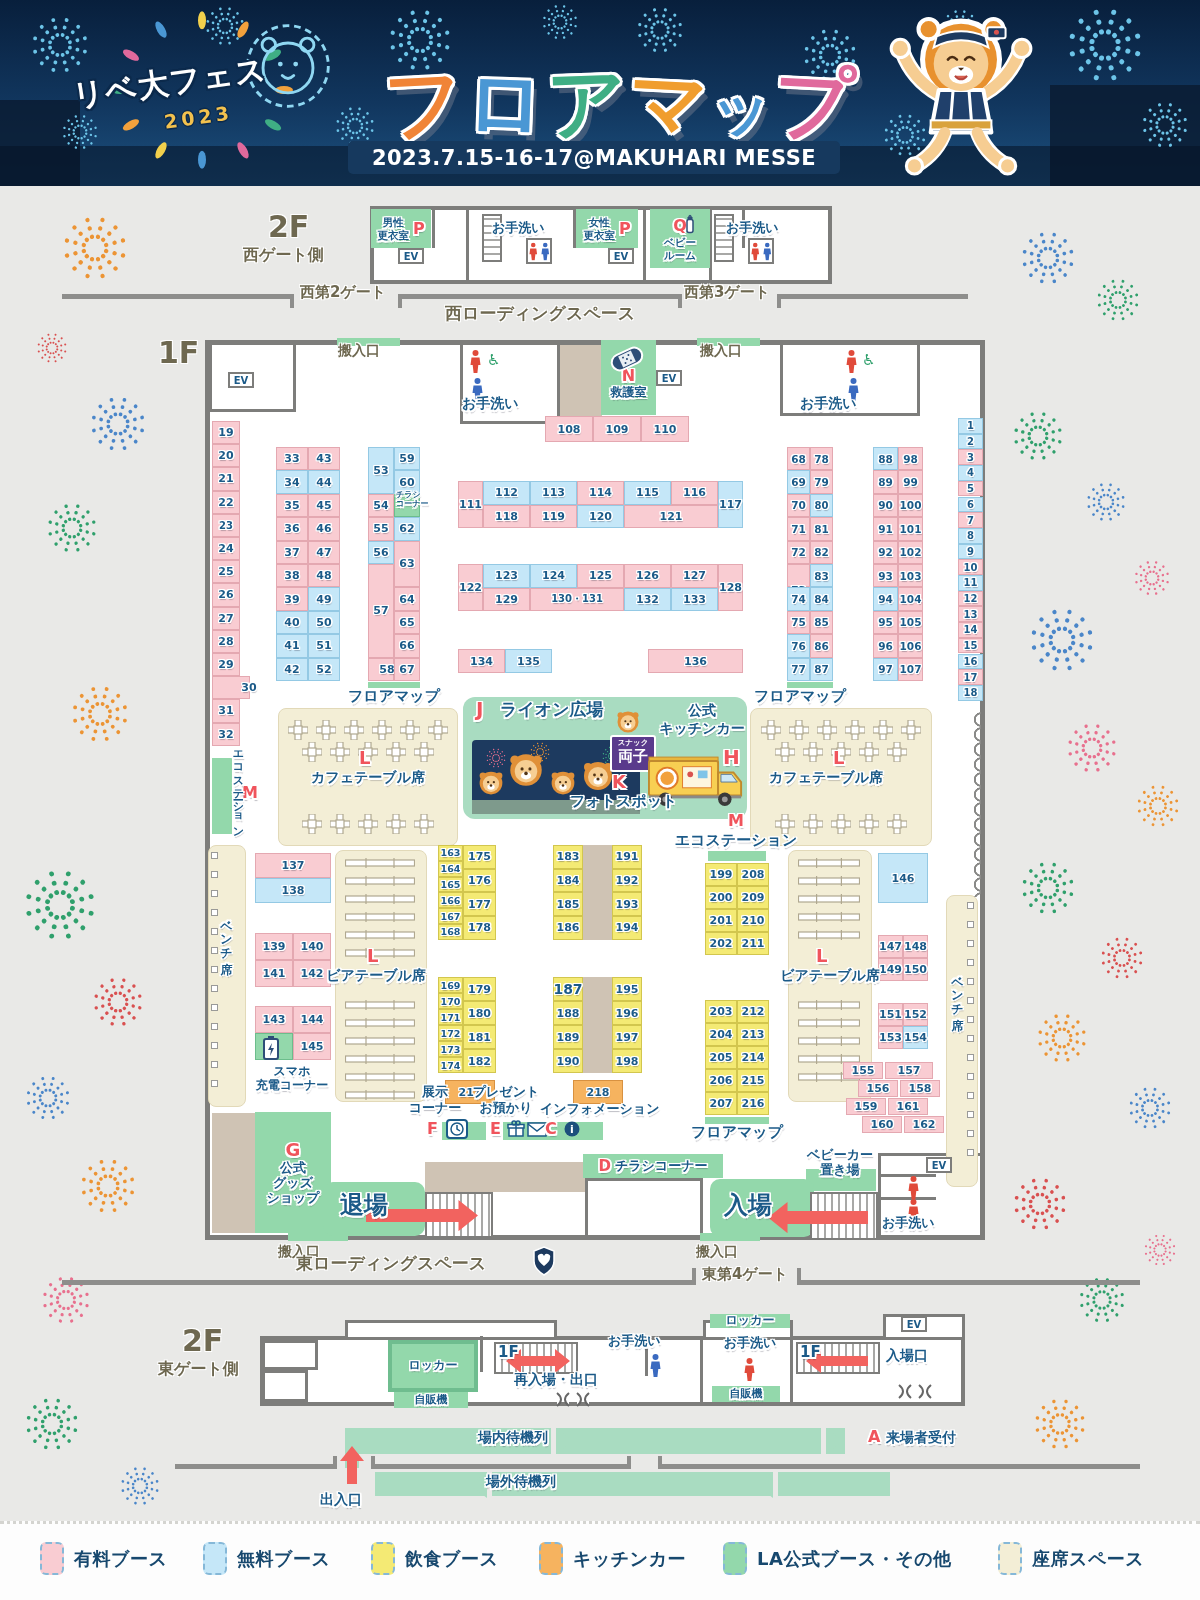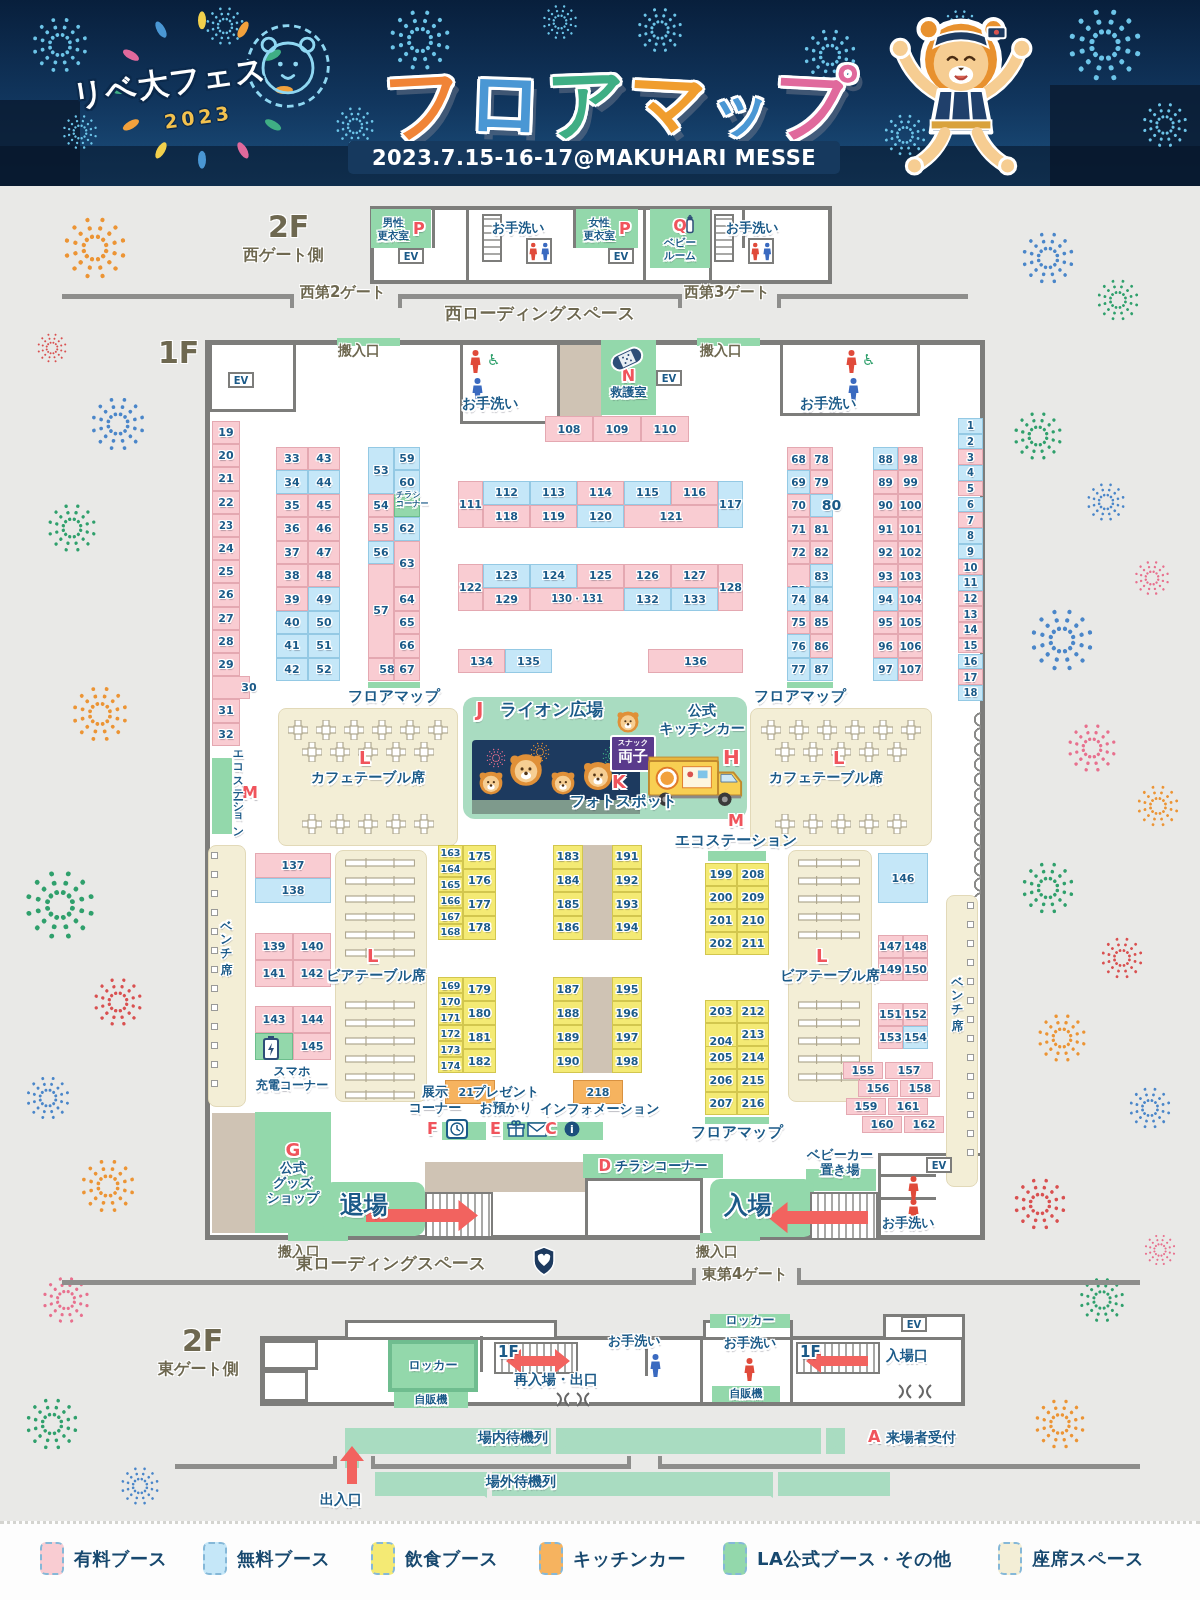--- a/index.html
+++ b/index.html
@@ -1065,21 +1065,21 @@
       <div class="ab booth t-f" style="left: 787px; top: 657.6px; width: 23px; height: 23.4px;">
         <span class="num" style="font-size: 10.5px;">77</span>
       </div>
       <div class="ab booth t-p" style="left: 810px; top: 447px; width: 23px; height: 23.4px;">
         <span class="num" style="font-size: 10.5px;">78</span>
       </div>
       <div class="ab booth t-p" style="left: 810px; top: 470.4px; width: 23px; height: 23.4px;">
         <span class="num" style="font-size: 10.5px;">79</span>
       </div>
       <div class="ab booth t-f" style="left: 810px; top: 493.8px; width: 23px; height: 23.4px;">
-        <span class="num" style="font-size: 14px; padding-left: 20px;">80</span>
+        <span class="num" style="font-size: 10px;">80</span>
       </div>
       <div class="ab booth t-p" style="left: 810px; top: 517.2px; width: 23px; height: 23.4px;">
         <span class="num" style="font-size: 10.5px;">81</span>
       </div>
       <div class="ab booth t-p" style="left: 810px; top: 540.6px; width: 23px; height: 23.4px;">
         <span class="num" style="font-size: 10.5px;">82</span>
       </div>
       <div class="ab booth t-f" style="left: 810px; top: 564px; width: 23px; height: 23.4px;">
         <span class="num" style="font-size: 10.5px;">83</span>
       </div>
@@ -1309,21 +1309,21 @@
       <div class="ab booth t-y" style="left: 612px; top: 868.7px; width: 30px; height: 23.7px;">
         <span class="num" style="font-size: 11px;">192</span>
       </div>
       <div class="ab booth t-y" style="left: 612px; top: 892.4px; width: 30px; height: 23.7px;">
         <span class="num" style="font-size: 11px;">193</span>
       </div>
       <div class="ab booth t-y" style="left: 612px; top: 916.1px; width: 30px; height: 23.7px;">
         <span class="num" style="font-size: 11px;">194</span>
       </div>
       <div class="ab booth t-y" style="left: 553px; top: 977px; width: 30px; height: 24px;">
-        <span class="num" style="font-size: 11px;">187</span>
+        <span class="num" style="font-size: 14px;">187</span>
       </div>
       <div class="ab booth t-y" style="left: 553px; top: 1001px; width: 30px; height: 24px;">
         <span class="num" style="font-size: 11px;">188</span>
       </div>
       <div class="ab booth t-y" style="left: 553px; top: 1025px; width: 30px; height: 24px;">
         <span class="num" style="font-size: 11px;">189</span>
       </div>
       <div class="ab booth t-y" style="left: 553px; top: 1049px; width: 30px; height: 24px;">
         <span class="num" style="font-size: 11px;">190</span>
       </div>
@@ -1359,21 +1359,21 @@
       </div>
       <div class="ab booth t-y" style="left: 737px; top: 909px; width: 32px; height: 23px;">
         <span class="num" style="font-size: 11px;">210</span>
       </div>
       <div class="ab booth t-y" style="left: 737px; top: 932px; width: 32px; height: 23px;">
         <span class="num" style="font-size: 11px;">211</span>
       </div>
       <div class="ab booth t-y" style="left: 705px; top: 1000px; width: 32px; height: 23px;">
         <span class="num" style="font-size: 11px;">203</span>
       </div>
-      <div class="ab booth t-y" style="left: 705px; top: 1023px; width: 32px; height: 37px;">
+      <div class="ab booth t-y" style="left: 705px; top: 1023px; width: 32px; height: 23px;">
         <span class="num" style="font-size: 11px;">204</span>
       </div>
       <div class="ab booth t-y" style="left: 705px; top: 1046px; width: 32px; height: 23px;">
         <span class="num" style="font-size: 11px;">205</span>
       </div>
       <div class="ab booth t-y" style="left: 705px; top: 1069px; width: 32px; height: 23px;">
         <span class="num" style="font-size: 11px;">206</span>
       </div>
       <div class="ab booth t-y" style="left: 705px; top: 1092px; width: 32px; height: 23px;">
         <span class="num" style="font-size: 11px;">207</span>

